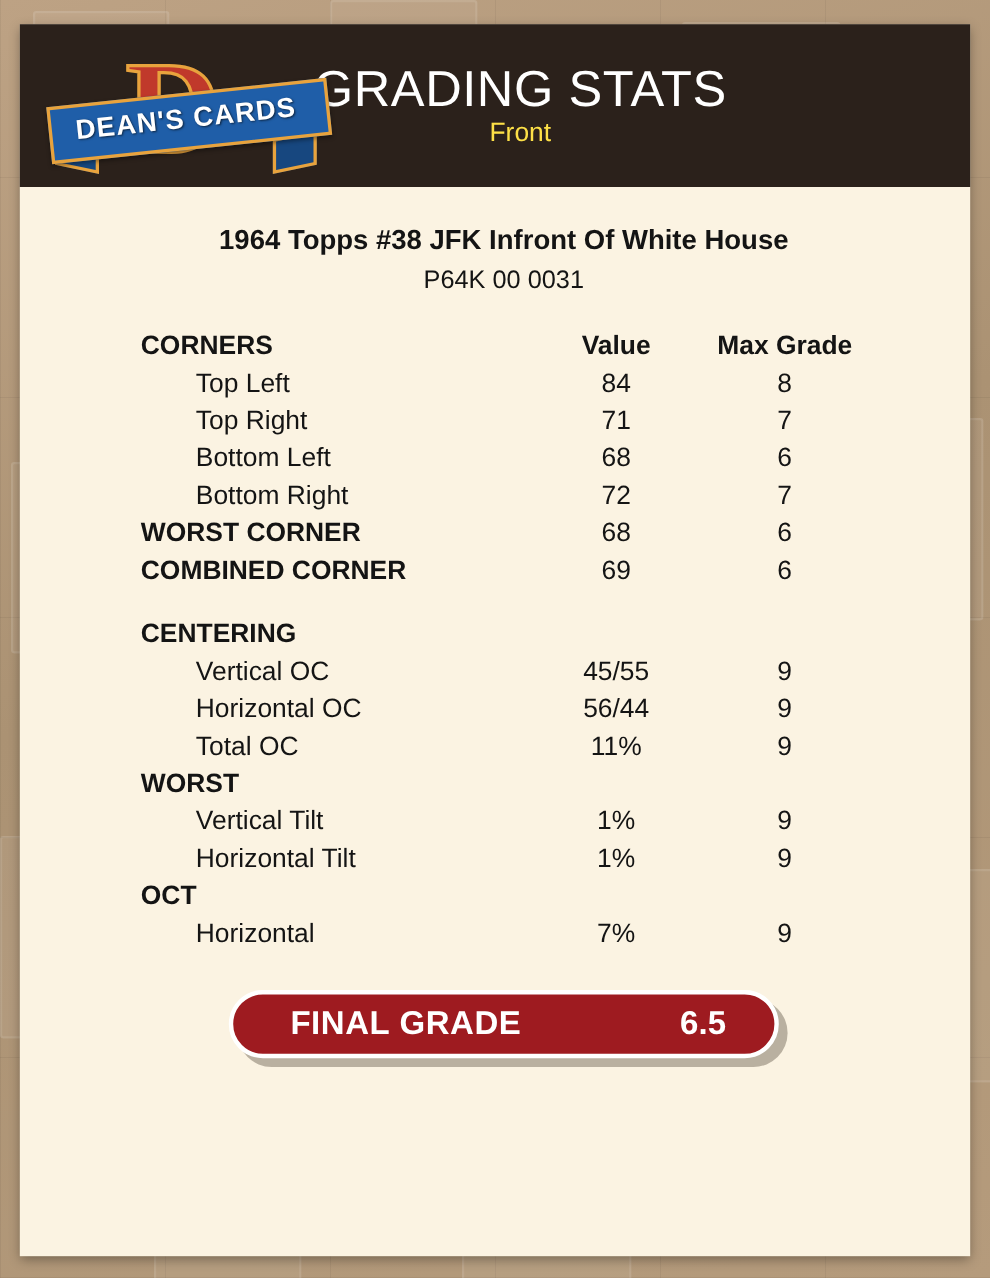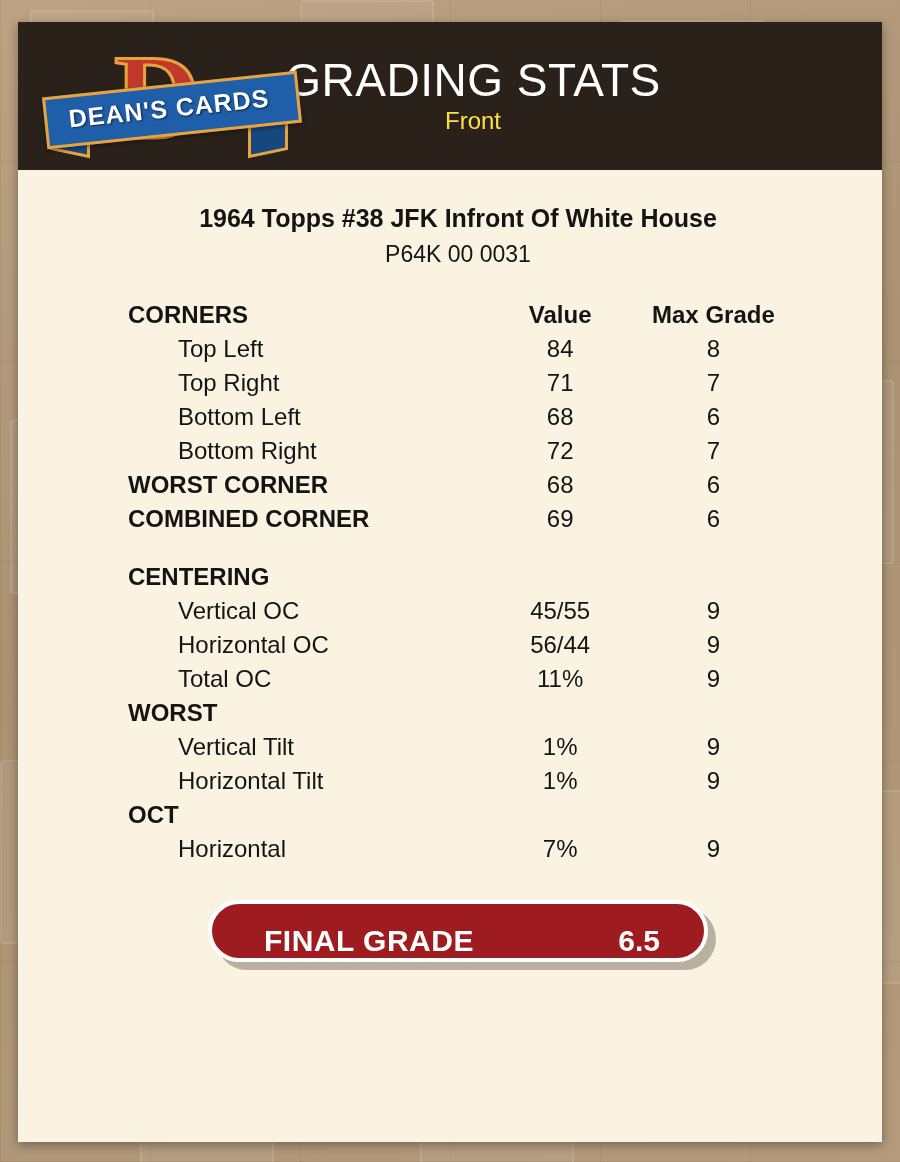--- a/index.html
+++ b/index.html
@@ -180,21 +180,21 @@
   }
   .final-grade {
     position: relative;
     width: 500px;
     height: 62px;
     background: #9e1b20;
     border: 4px solid #ffffff;
     border-radius: 31px;
     box-sizing: border-box;
     display: flex;
-    align-items: flex-end;
+    align-items: center;
     justify-content: space-between;
     padding: 0 44px 0 52px;
     box-sizing: border-box;
   }
   .final-label {
     color: #ffffff;
     font-size: 30px;
     font-weight: bold;
     letter-spacing: 0.5px;
   }

